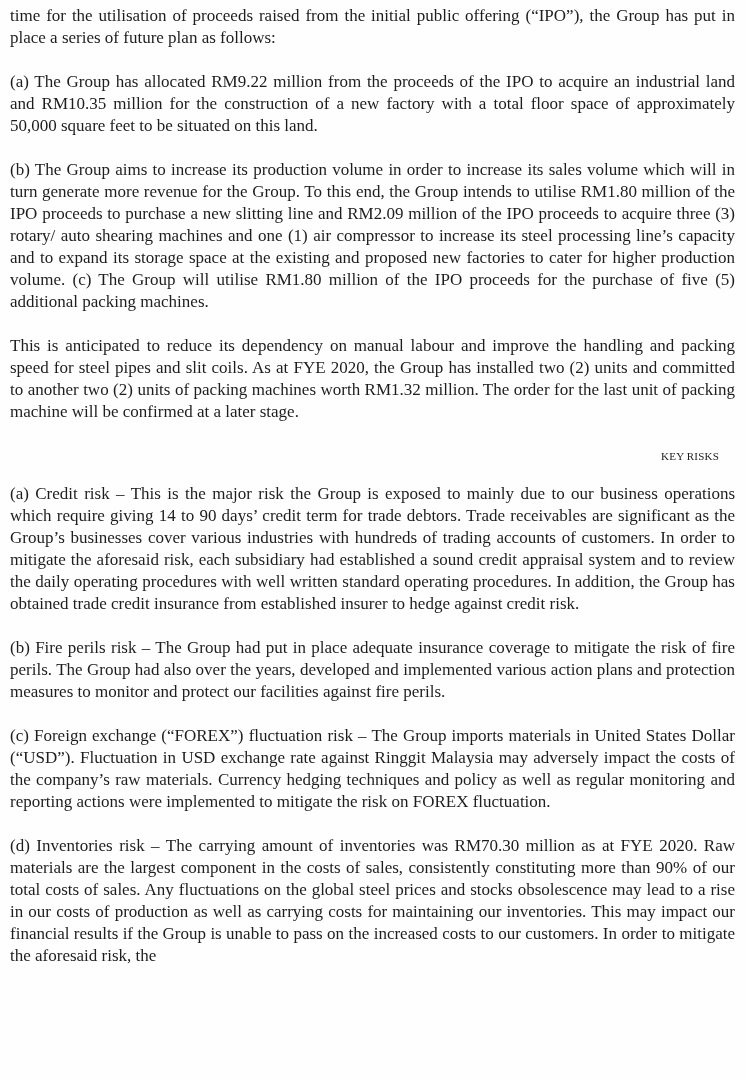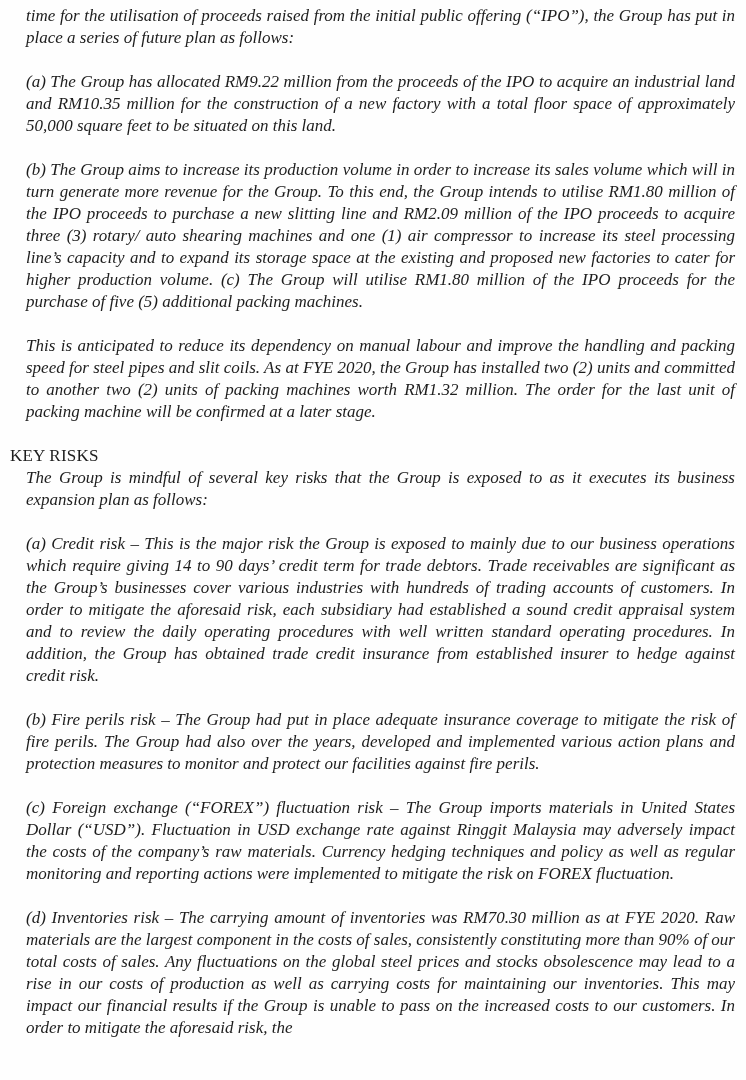--- a/index.html
+++ b/index.html
@@ -14,55 +14,53 @@
     box-sizing: border-box;
     padding: 5px 11px 0 10px;
     overflow: hidden;
     font-family: "Liberation Serif", "DejaVu Serif", serif;
     font-size: 17px;
     line-height: 22px;
     color: #1d1d1d;
     -webkit-font-smoothing: antialiased;
   }
   .para {
-    margin: 0 0 22px 16px;
+    margin: 0 0 22px 0;
     text-align: justify;
     text-justify: inter-word;
-    font-style: italic;
   }
   .para.last {
     margin-bottom: 0;
   }
   .heading {
-    margin: 0;
+    margin: 16px;
     font-weight: normal;
-    font-size: 17px;
+    font-size: 11px;
     line-height: 22px;
-    text-align: left;
+    text-align: right;
     letter-spacing: 0.2px;
   }
   .para.after-heading {
     margin-top: 0;
   }
 </style>
 </head>
 <body>
 
 <div class="page">
   <p class="para">time for the utilisation of proceeds raised from the initial public offering (“IPO”), the Group has put in place a series of future plan as follows:</p>
 
   <p class="para">(a) The Group has allocated RM9.22 million from the proceeds of the IPO to acquire an industrial land and RM10.35 million for the construction of a new factory with a total floor space of approximately 50,000 square feet to be situated on this land.</p>
 
   <p class="para">(b) The Group aims to increase its production volume in order to increase its sales volume which will in turn generate more revenue for the Group. To this end, the Group intends to utilise RM1.80 million of the IPO proceeds to purchase a new slitting line and RM2.09 million of the IPO proceeds to acquire three (3) rotary/ auto shearing machines and one (1) air compressor to increase its steel processing line’s capacity and to expand its storage space at the existing and proposed new factories to cater for higher production volume. (c) The Group will utilise RM1.80 million of the IPO proceeds for the purchase of five (5) additional packing machines.</p>
 
   <p class="para">This is anticipated to reduce its dependency on manual labour and improve the handling and packing speed for steel pipes and slit coils. As at FYE 2020, the Group has installed two (2) units and committed to another two (2) units of packing machines worth RM1.32 million. The order for the last unit of packing machine will be confirmed at a later stage.</p>
 
   <h2 class="heading">KEY RISKS</h2>
 
-  <p class="para after-heading">The Group is mindful of several key risks that the Group is exposed to as it executes its business expansion plan as follows:</p>
 
   <p class="para">(a) Credit risk – This is the major risk the Group is exposed to mainly due to our business operations which require giving 14 to 90 days’ credit term for trade debtors. Trade receivables are significant as the Group’s businesses cover various industries with hundreds of trading accounts of customers. In order to mitigate the aforesaid risk, each subsidiary had established a sound credit appraisal system and to review the daily operating procedures with well written standard operating procedures. In addition, the Group has obtained trade credit insurance from established insurer to hedge against credit risk.</p>
 
   <p class="para">(b) Fire perils risk – The Group had put in place adequate insurance coverage to mitigate the risk of fire perils. The Group had also over the years, developed and implemented various action plans and protection measures to monitor and protect our facilities against fire perils.</p>
 
   <p class="para">(c) Foreign exchange (“FOREX”) fluctuation risk – The Group imports materials in United States Dollar (“USD”). Fluctuation in USD exchange rate against Ringgit Malaysia may adversely impact the costs of the company’s raw materials. Currency hedging techniques and policy as well as regular monitoring and reporting actions were implemented to mitigate the risk on FOREX fluctuation.</p>
 
   <p class="para last">(d) Inventories risk – The carrying amount of inventories was RM70.30 million as at FYE 2020. Raw materials are the largest component in the costs of sales, consistently constituting more than 90% of our total costs of sales. Any fluctuations on the global steel prices and stocks obsolescence may lead to a rise in our costs of production as well as carrying costs for maintaining our inventories. This may impact our financial results if the Group is unable to pass on the increased costs to our customers. In order to mitigate the aforesaid risk, the</p>
 </div>
 

